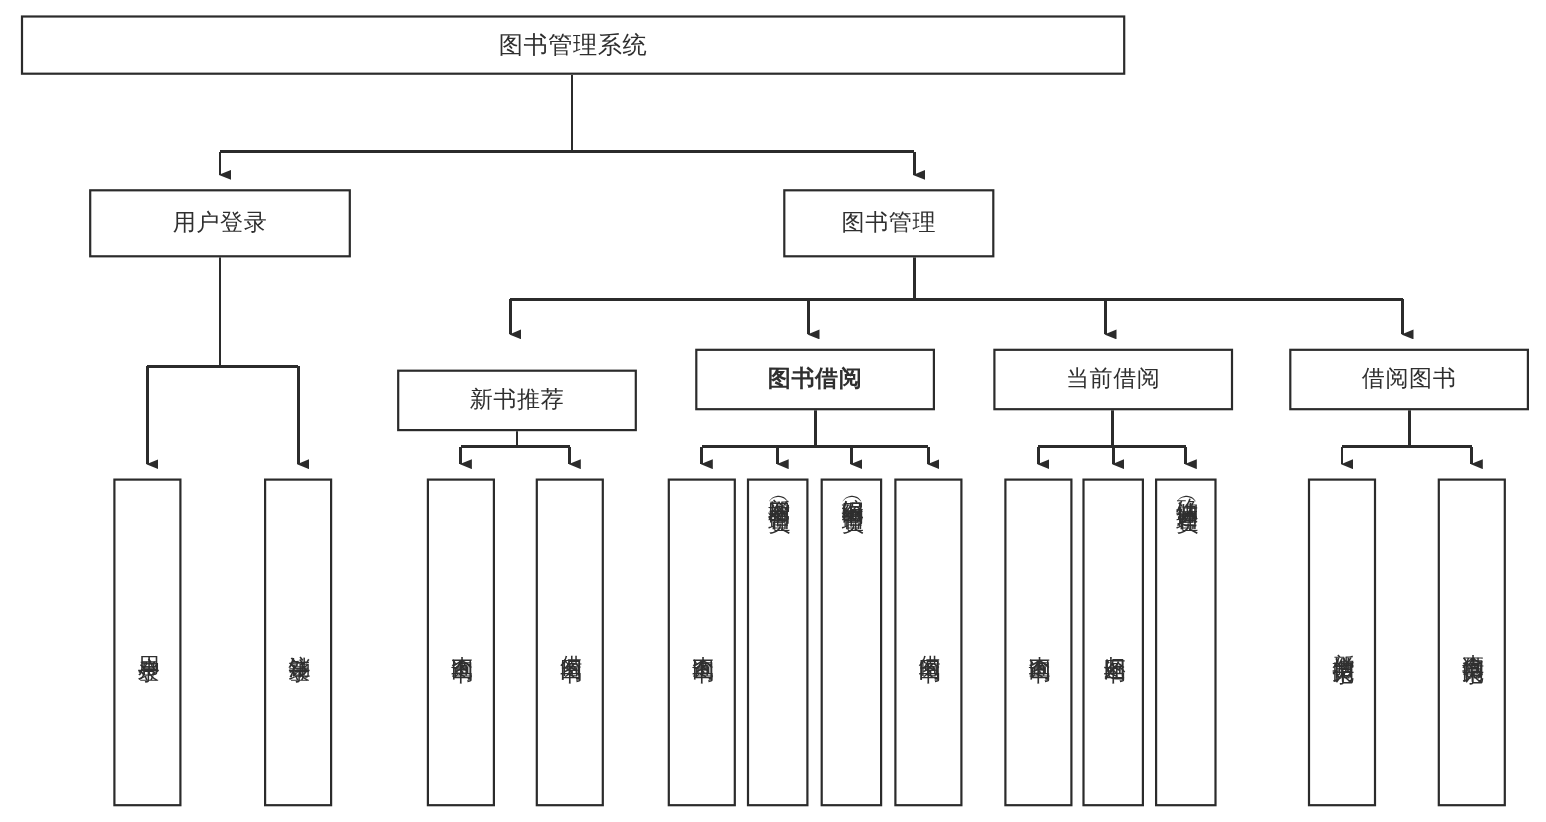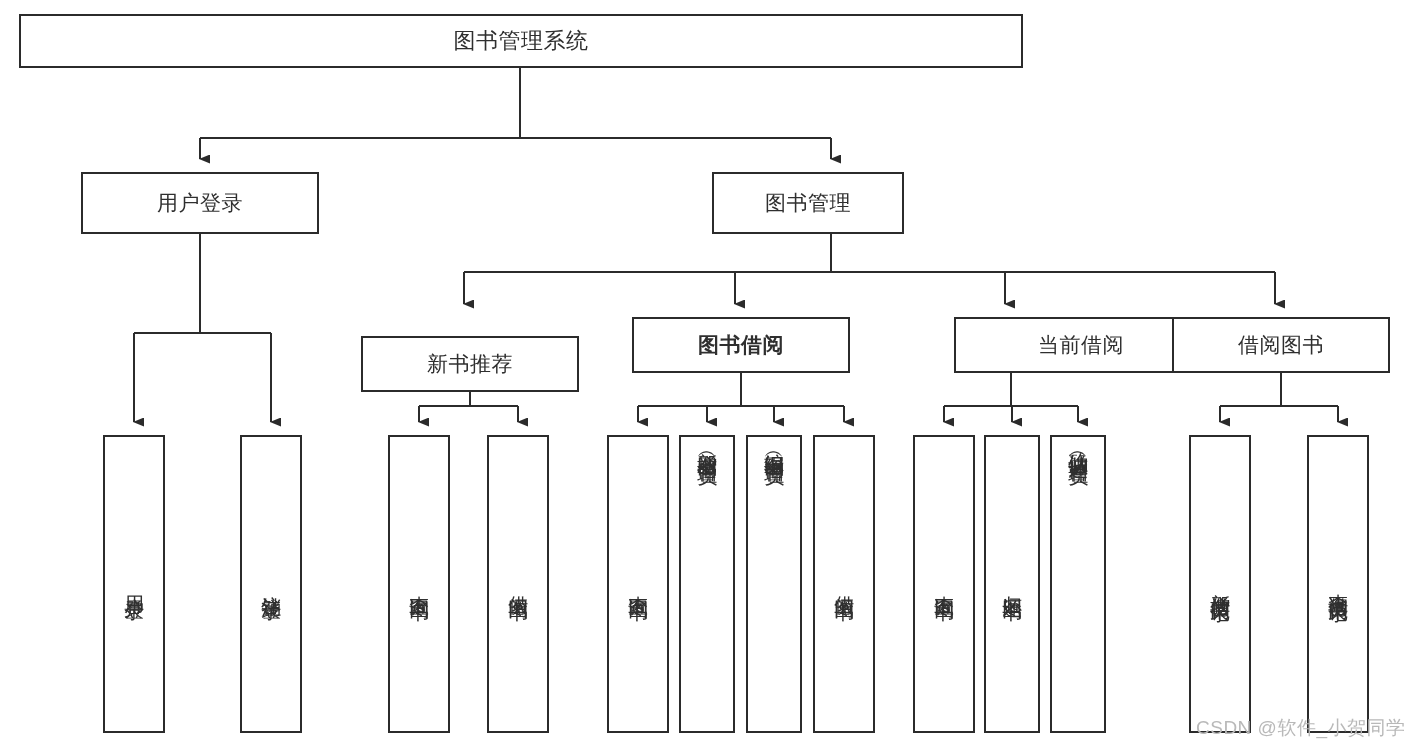--- a/index.html
+++ b/index.html
@@ -131,21 +131,21 @@
       </div>
       <div class="node level1 horiz" style="left: 680px; top: 172px; width: 192px; height: 62px; margin-left: 32px;">
         <span class="node-label">图书管理</span>
       </div>
       <div class="node level2 horiz" style="left: 361px; top: 317px; width: 218px; height: 56px; margin-top: 19px;">
         <span class="node-label">新书推荐</span>
       </div>
       <div class="node level2 horiz" style="left: 632px; top: 317px; width: 218px; height: 56px; font-weight: bold;">
         <span class="node-label">图书借阅</span>
       </div>
-      <div class="node level2 horiz" style="left: 954px; top: 317px; width: 254px; height: 56px;">
+      <div class="node level2 horiz" style="left: 903px; top: 317px; width: 218px; height: 56px;">
         <span class="node-label">当前借阅</span>
       </div>
       <div class="node level2 horiz" style="left: 1172px; top: 317px; width: 218px; height: 56px;">
         <span class="node-label">借阅图书</span>
       </div>
       <div class="node leaf vert centered" style="left: 103px; top: 435px; width: 62px; height: 298px;">
         <span class="node-label">用户登录</span>
       </div>
       <div class="node leaf vert centered" style="left: 240px; top: 435px; width: 62px; height: 298px;">
         <span class="node-label">注销登录</span>
@@ -178,15 +178,14 @@
         <span class="node-label">确认归还（管理员）</span>
       </div>
       <div class="node leaf vert centered" style="left: 1189px; top: 435px; width: 62px; height: 298px;">
         <span class="node-label">新增借阅记录</span>
       </div>
       <div class="node leaf vert centered" style="left: 1307px; top: 435px; width: 62px; height: 298px;">
         <span class="node-label">查询借阅记录</span>
       </div>
     </div>
 
-  <div class="watermark" style="left: 1196px; top: 715px;">CSDN @软件_小贺同学</div>
 
 </div>
 
 </body></html>

